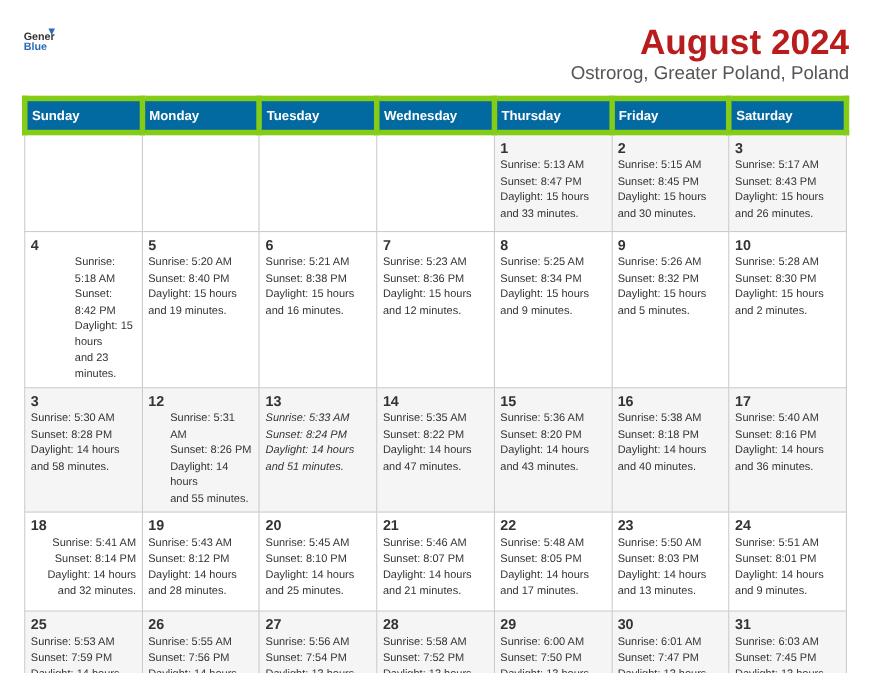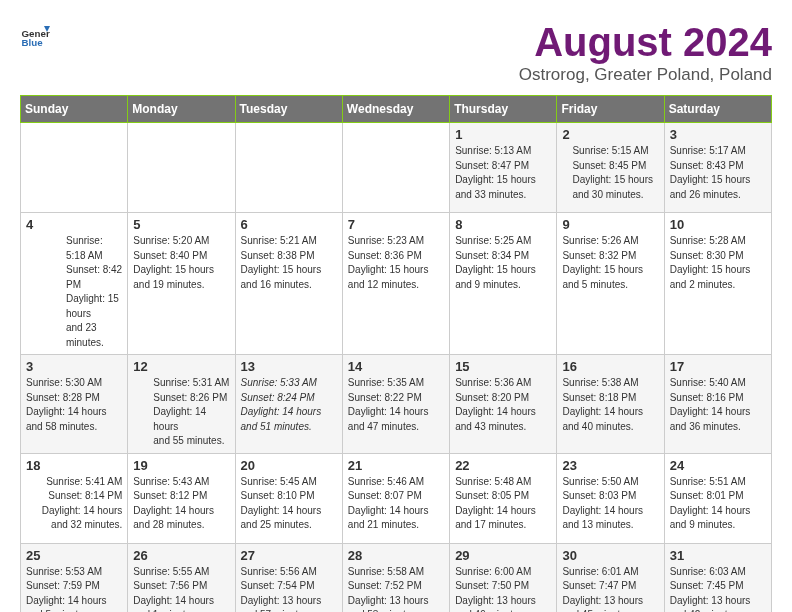--- a/index.html
+++ b/index.html
@@ -22,41 +22,41 @@
       gap: 4px;
     }
     .logo-icon {
       width: 30px;
       height: 30px;
     }
     .title-block {
       text-align: right;
     }
     .month-title {
-      font-size: 40px;
+      font-size: 32px;
       font-weight: bold;
-      color: #701a75;
+      color: #b91c1c;
     }
     .location-subtitle {
       font-size: 17px;
       color: #555;
     }
     table {
       width: 100%;
       border-collapse: collapse;
       table-layout: fixed;
     }
     thead tr th {
-      background-color: #737373;
+      background-color: #0369a1;
       color: #fff;
       font-size: 12px;
       font-weight: bold;
       padding: 6px 4px;
       text-align: left;
-      border: 1px solid #84cc16;
+      border: 5px solid #84cc16;
     }
     tbody tr td {
       border: 1px solid #ccc;
       vertical-align: top;
       padding: 4px 5px;
       font-size: 10px;
       color: #333;
       height: 90px;
       background: #fff;
     }
@@ -115,21 +115,21 @@
         <td class="empty-cell"></td>
         <td>
           <div class="day-number">1</div>
           <div class="day-info" style="white-space: pre-line;">Sunrise: 5:13 AM
 Sunset: 8:47 PM
 Daylight: 15 hours
 and 33 minutes.</div>
         </td>
         <td>
           <div class="day-number">2</div>
-          <div class="day-info" style="white-space: pre-line; margin-left: 10px;">Sunrise: 5:15 AM
+          <div class="day-info" style="white-space: pre-line;">Sunrise: 5:15 AM
 Sunset: 8:45 PM
 Daylight: 15 hours
 and 30 minutes.</div>
         </td>
         <td>
           <div class="day-number">3</div>
           <div class="day-info" style="white-space: pre-line;">Sunrise: 5:17 AM
 Sunset: 8:43 PM
 Daylight: 15 hours
 and 26 minutes.</div>

